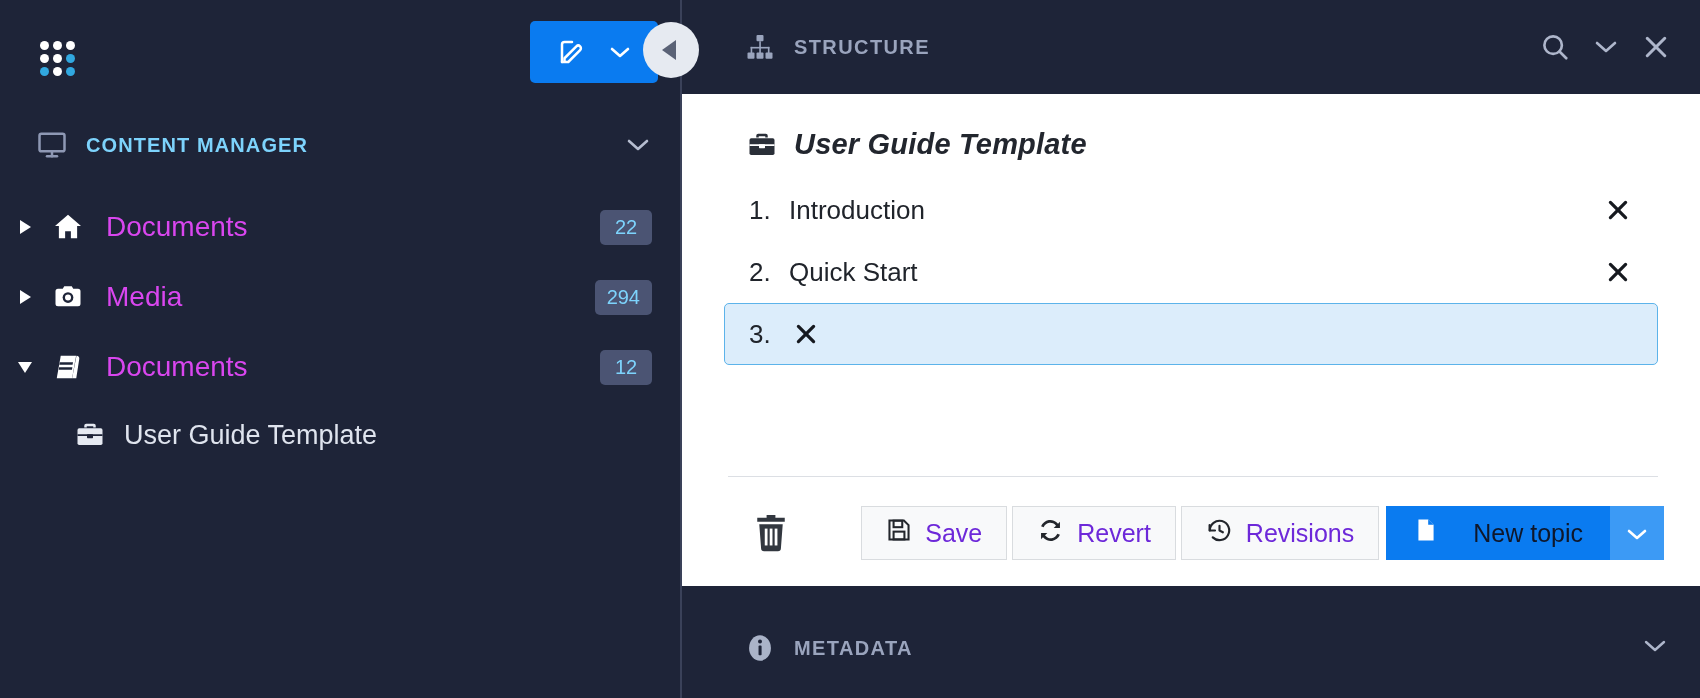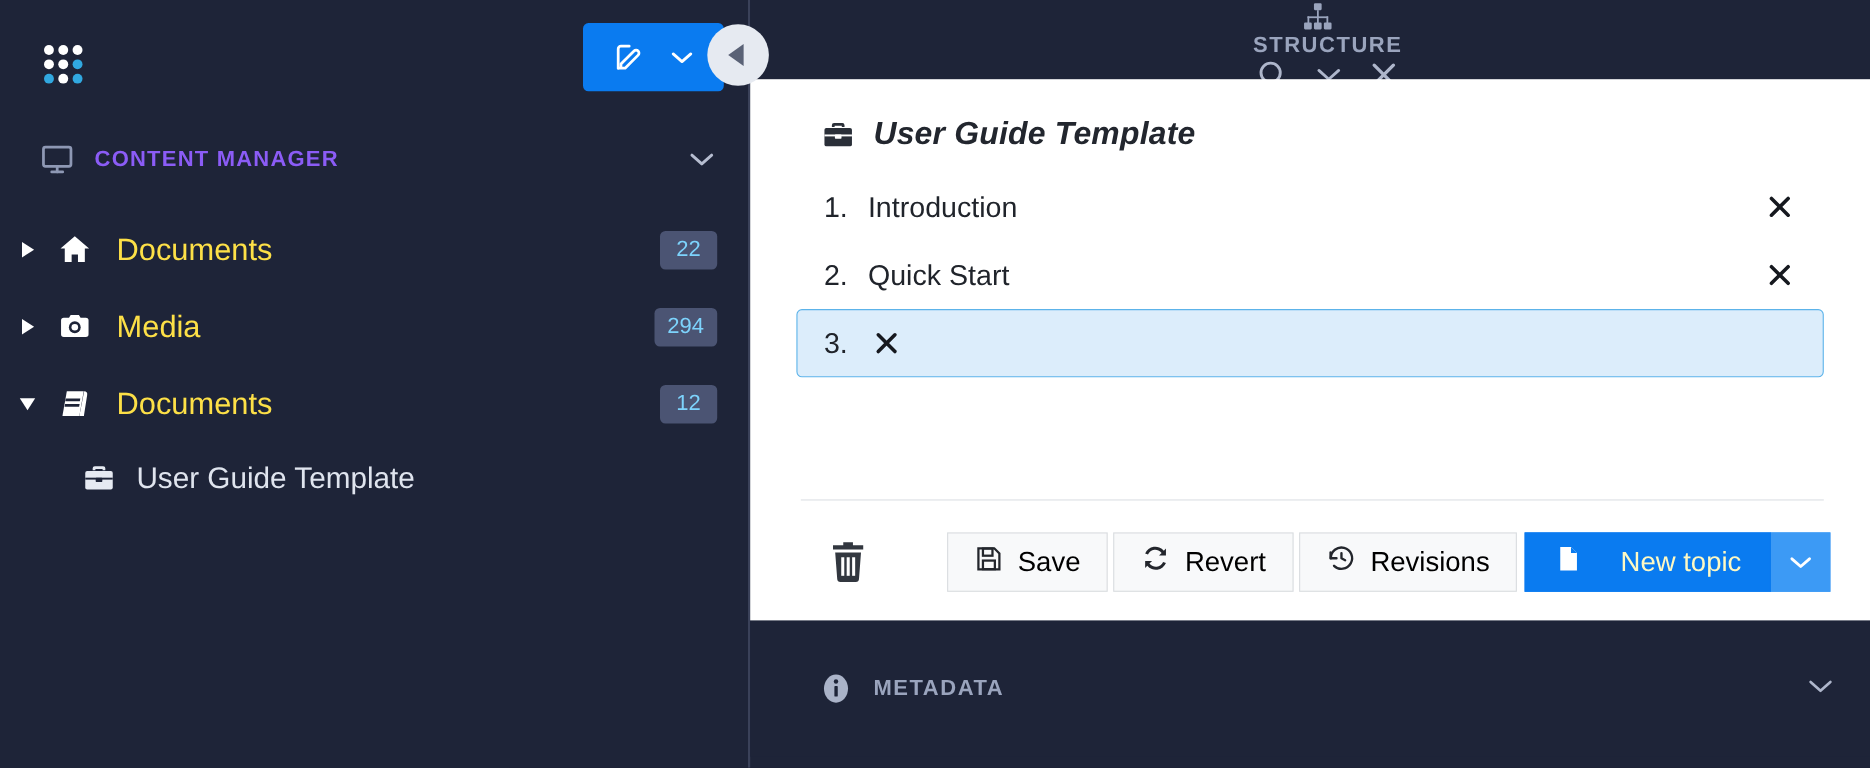--- a/index.html
+++ b/index.html
@@ -85,21 +85,21 @@
     padding: 0 28px 0 36px;
     margin-top: 10px;
     cursor: pointer;
   }
   .cm-icon { margin-right: 18px; display: flex; }
   .cm-label {
     flex: 1;
     font-size: 20px;
     font-weight: bold;
     letter-spacing: 1.1px;
-    color: #8b5cf6;
+    color: #7dd3fc;
     font-family: "Liberation Sans", sans-serif;
   }
   .cm-chev { display: flex; }
 
   .tree { margin-top: 16px; }
 
   .tree-row {
     height: 70px;
     display: flex;
     align-items: center;
@@ -134,21 +134,21 @@
     flex: 0 0 40px;
     display: flex;
     align-items: center;
     justify-content: center;
     margin-left: 10px;
   }
 
   .tree-label {
     flex: 1;
     font-size: 28px;
-    color: #fde047;
+    color: #d946ef;
     margin-left: 18px;
     font-weight: 400;
   }
 
   .badge {
     background: #4b5473;
     color: #7dd3fc;
     font-size: 20px;
     border-radius: 5px;
     padding: 6px 12px;
@@ -170,27 +170,26 @@
   
   #right {
     flex: 1;
     height: 698px;
     position: relative;
     background: #1e2438;
     border-left: 2px solid #3a4159;
   }
 
   .panel-header {
-    height: 72px;
+    height: 94px;
     display: flex;
     align-items: center;
     padding-left: 62px;
     padding-right: 30px;
     background: #1e2438;
-    flex-direction: column;
   }
 
   .struct-icon { display: flex; margin-right: 18px; }
 
   .panel-title {
     font-size: 20px;
     font-weight: bold;
     letter-spacing: 1.4px;
     color: #9aa4bd;
     flex: 1;
@@ -323,30 +322,30 @@
   .tbtn {
     height: 54px;
     background: #f8f9fa;
     border: 1px solid #d9dcdf;
     display: flex;
     align-items: center;
     justify-content: center;
     gap: 13px;
     padding: 0 24px;
     font-size: 25px;
-    color: #000000;
+    color: #6d28d9;
     cursor: pointer;
     margin-left: 5px;
     font-family: "Liberation Sans", sans-serif;
   }
 
   .tbtn.primary {
     background: #0a7bf0;
     border-color: #0a7bf0;
-    color: #fef9c3;
+    color: #0f172a;
     padding: 0 26px;
     margin-left: 7px;
     gap: 34px;
   }
 
   .tbtn.caret-btn {
     background: #3c9af5;
     border-color: #3c9af5;
     width: 54px;
     padding: 0;

